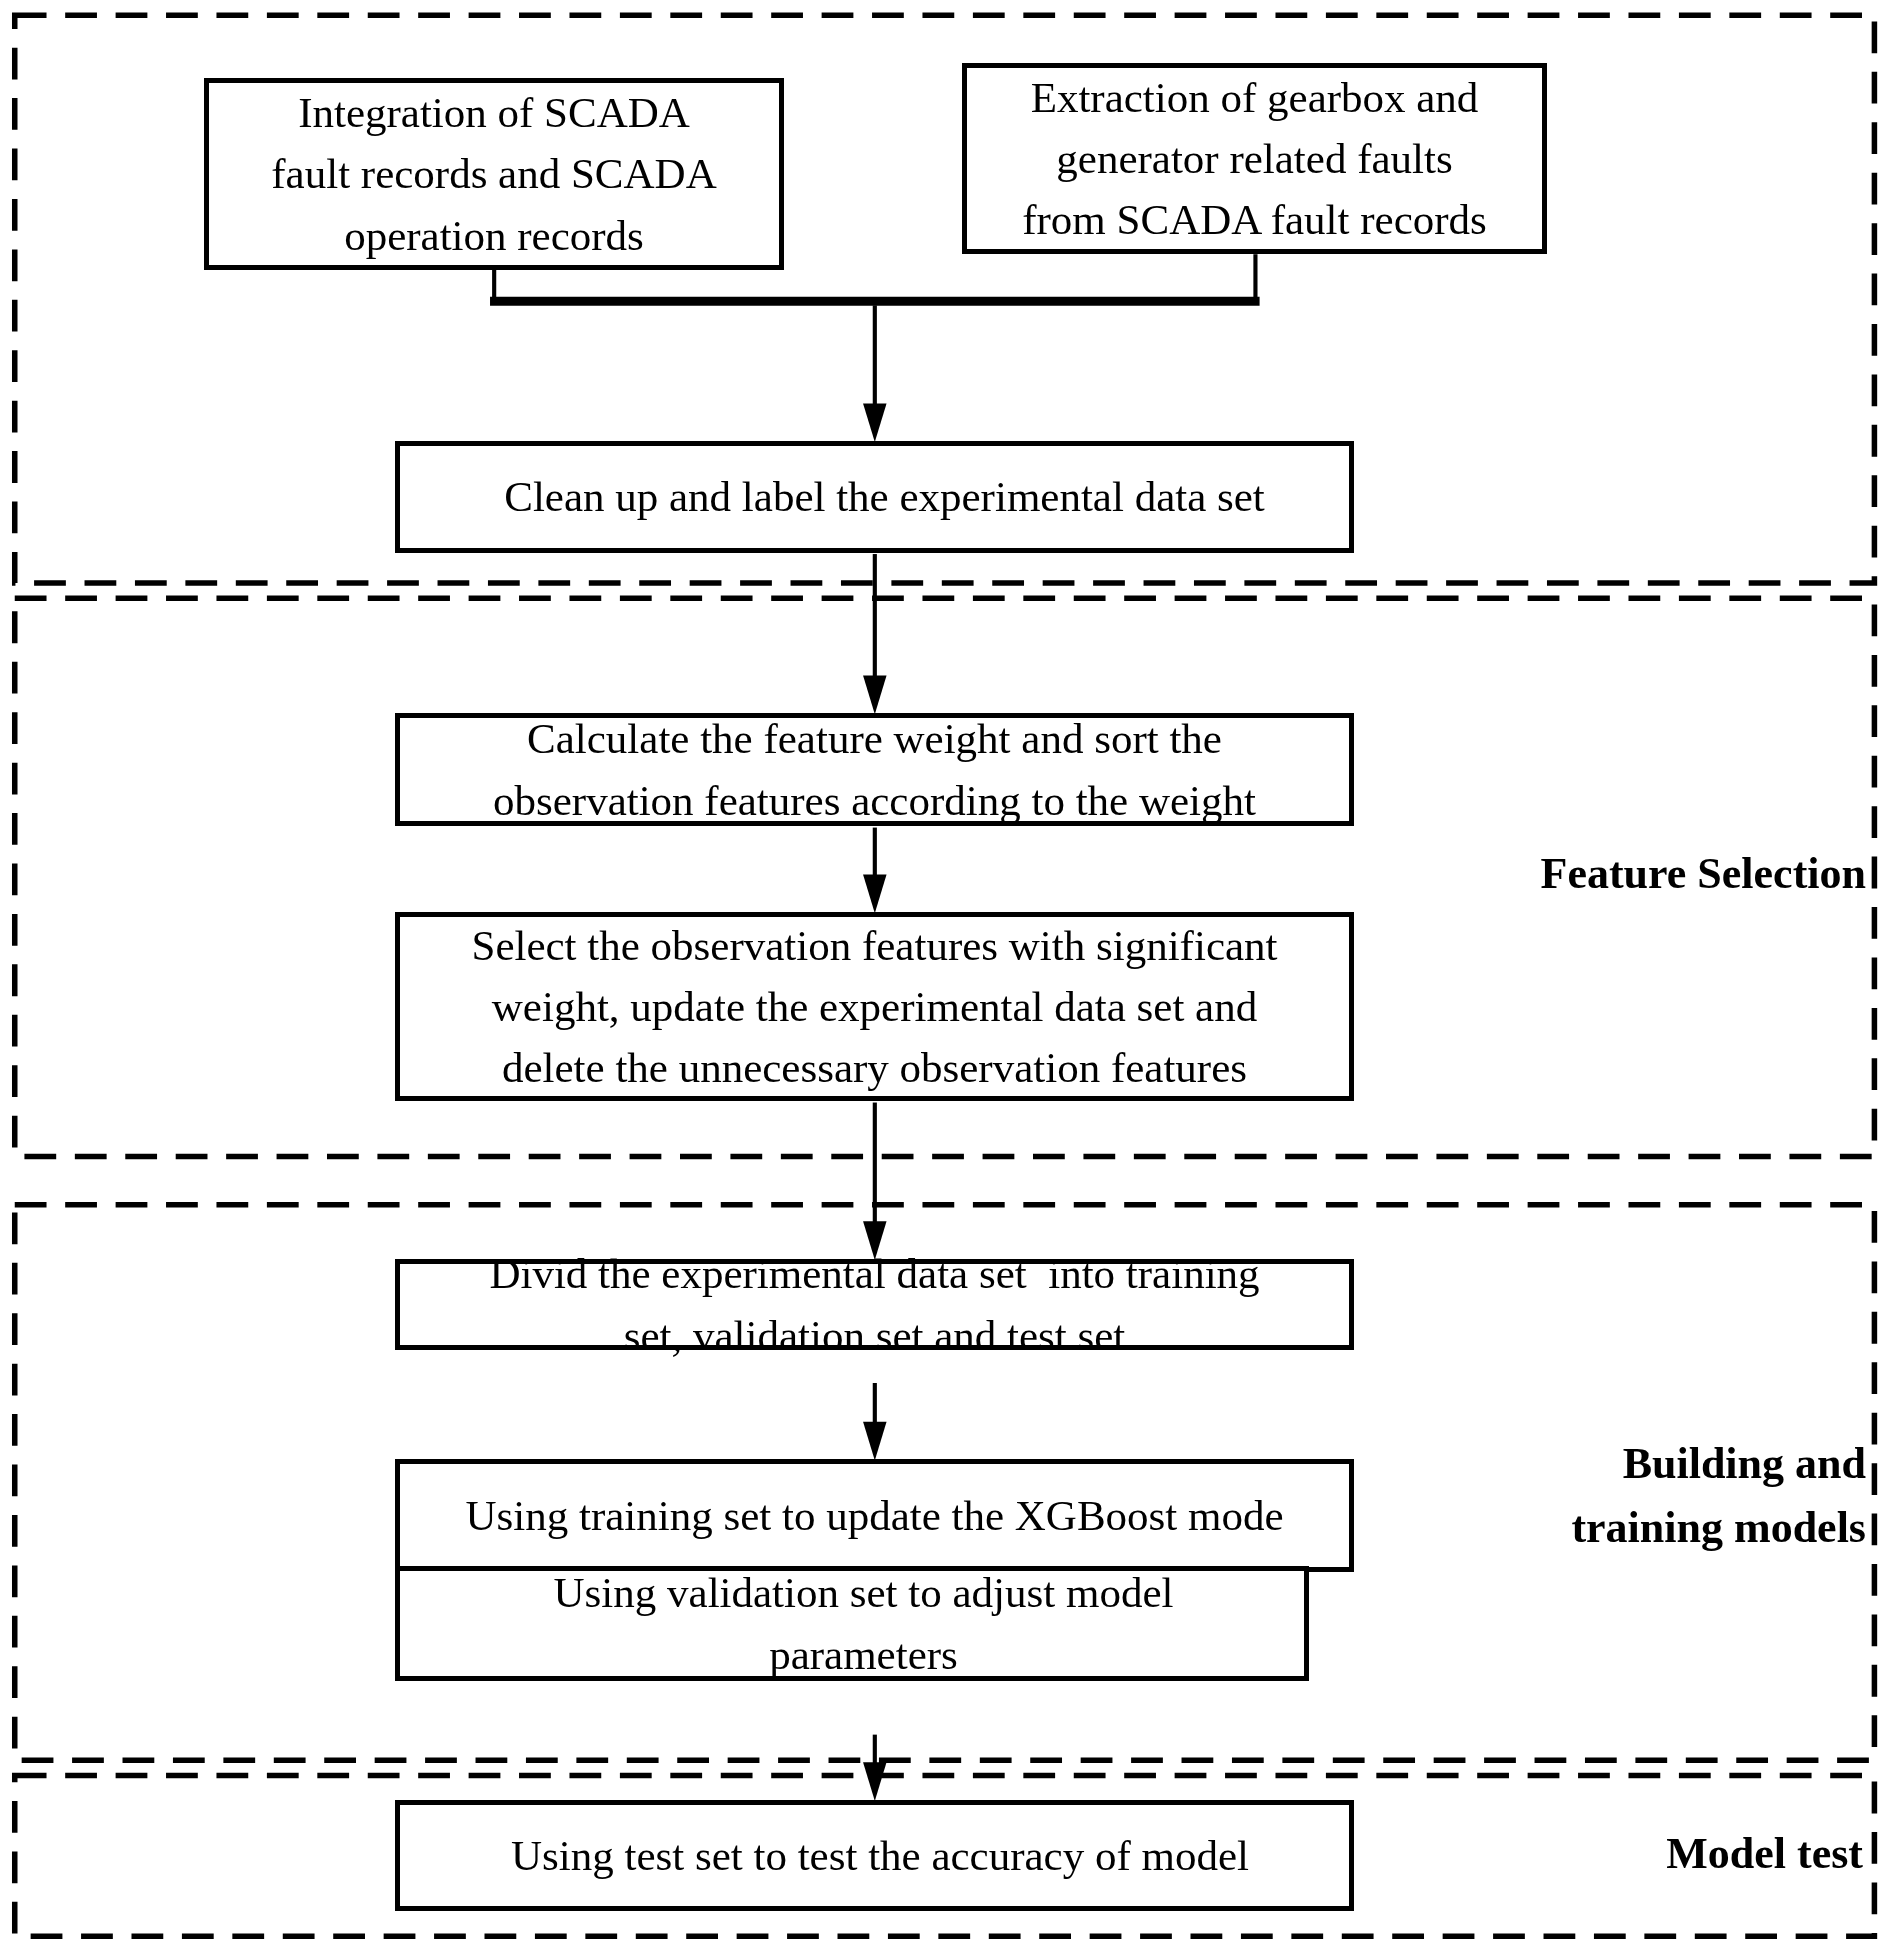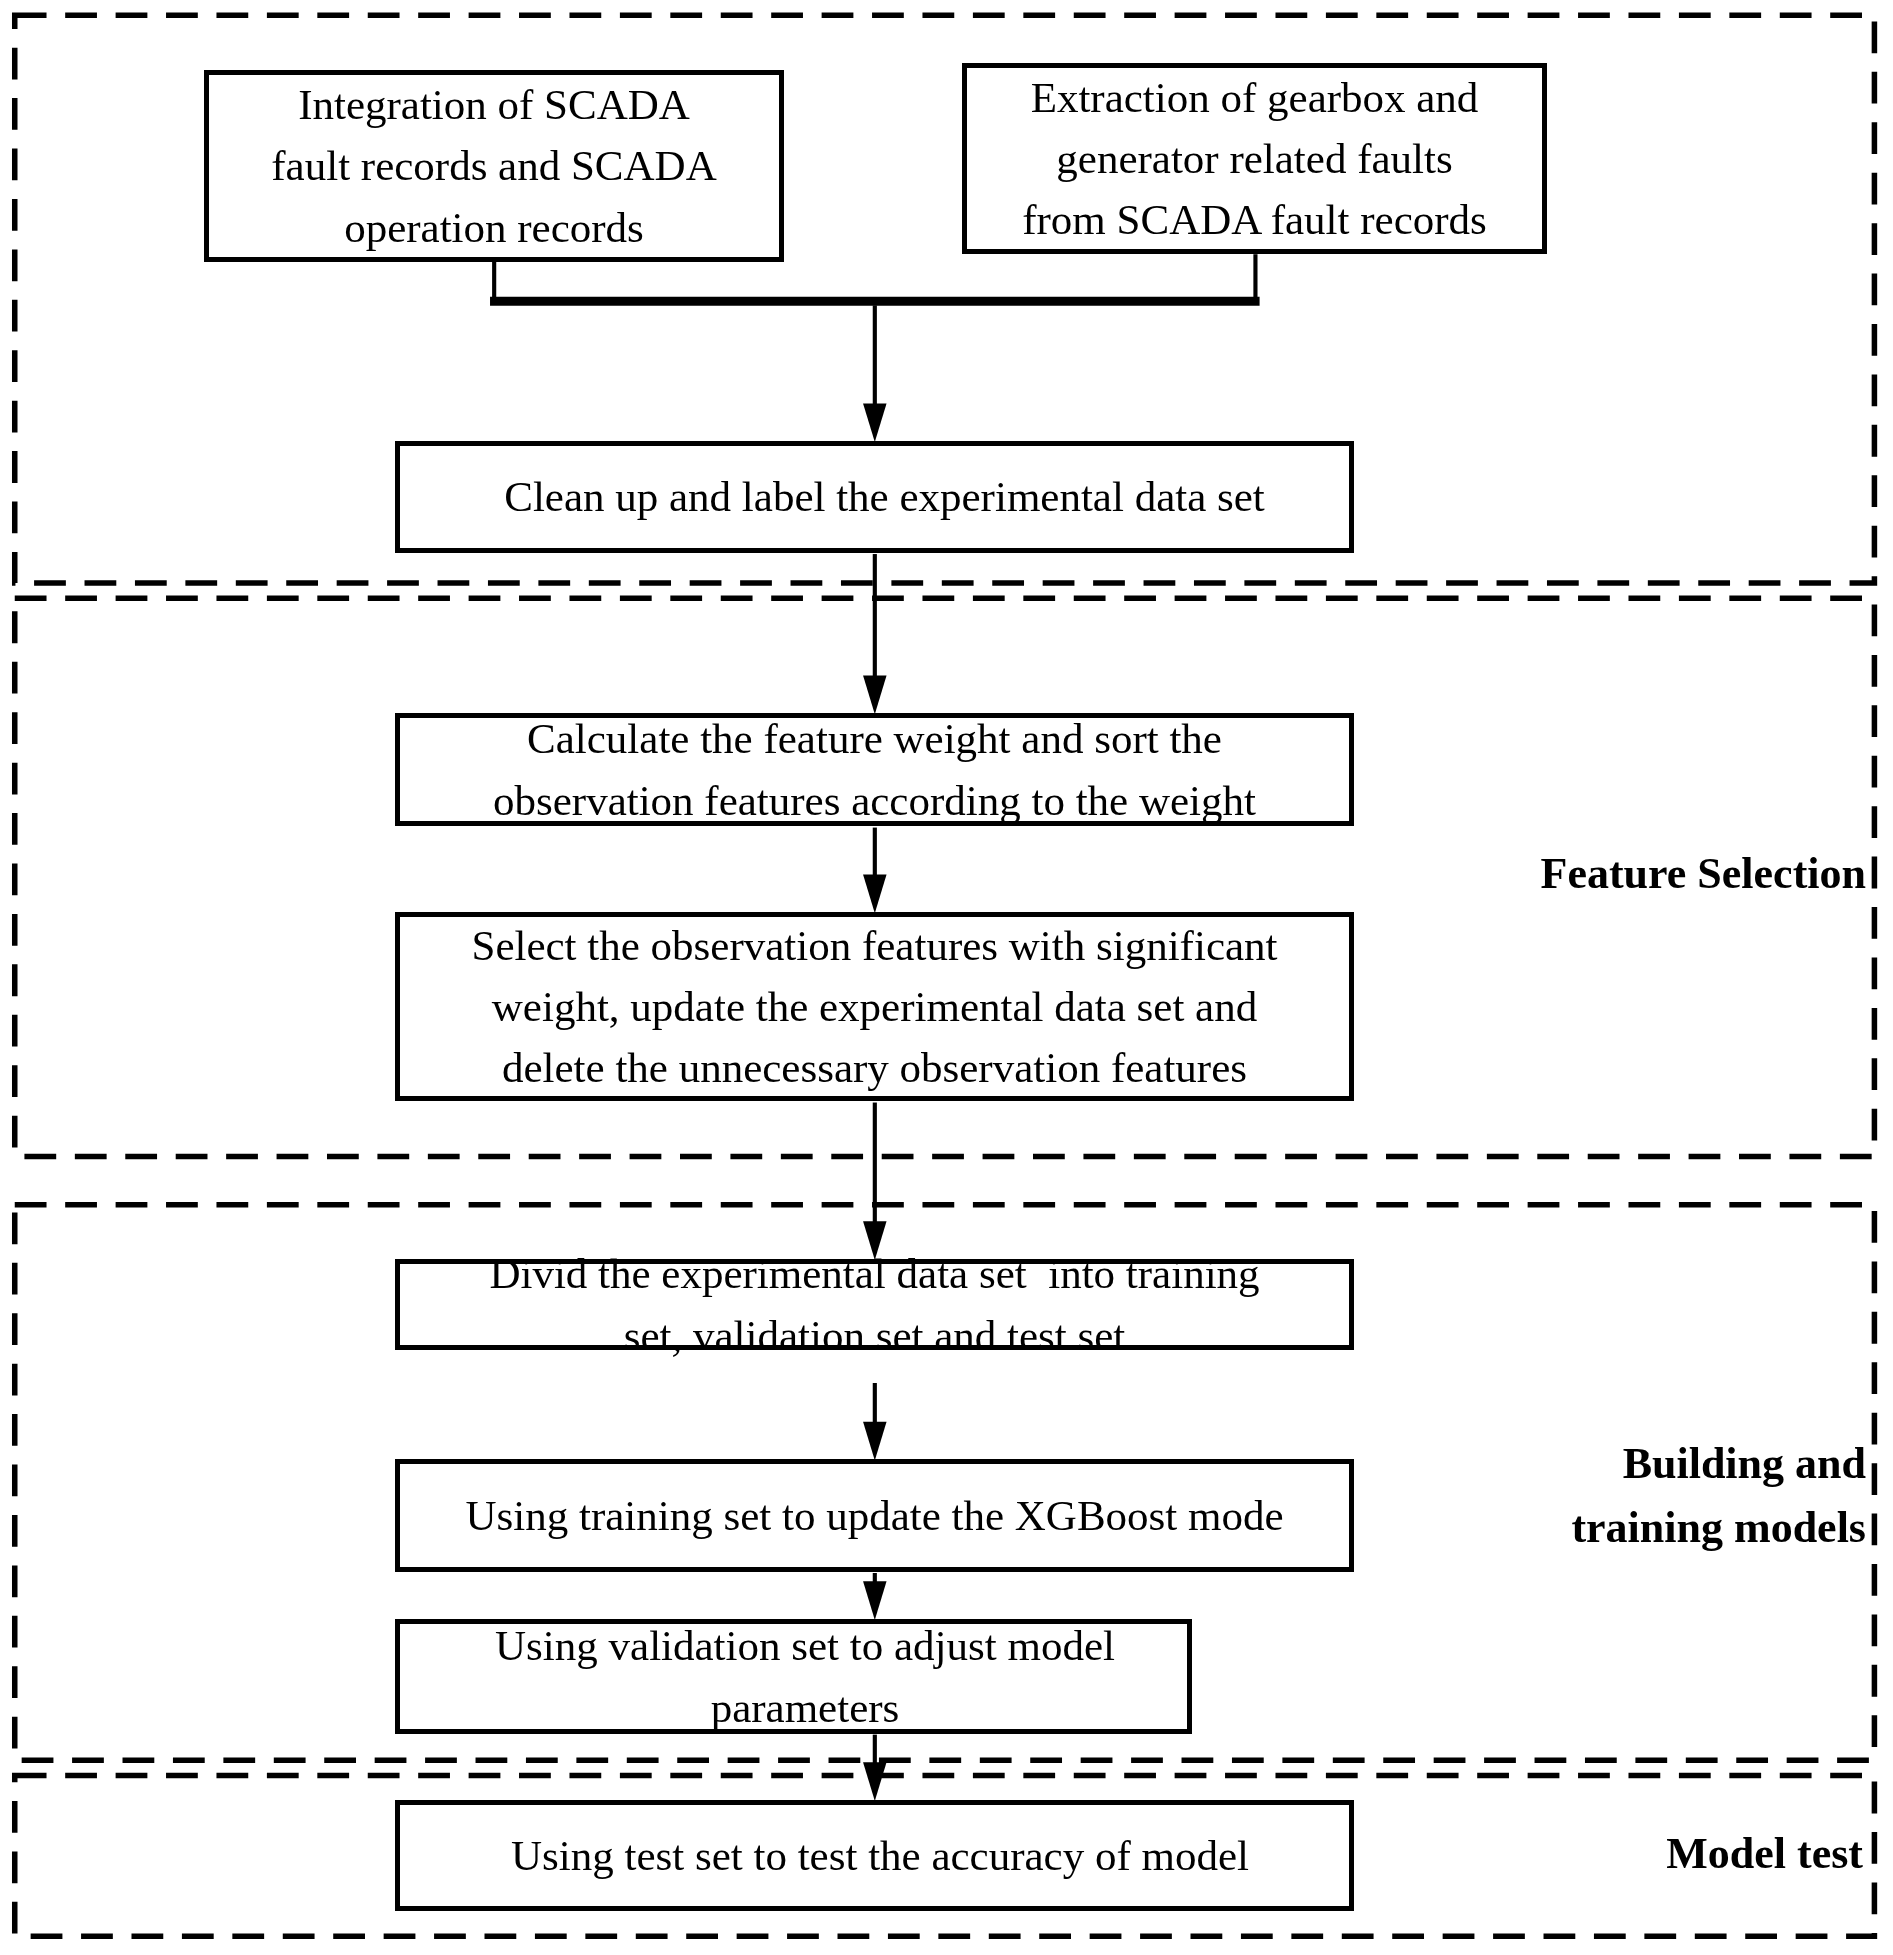--- a/index.html
+++ b/index.html
@@ -31,28 +31,28 @@
     white-space: pre-wrap;
   }
   .sec-label {
     position: absolute;
     font-weight: bold;
     font-size: 44px;
     line-height: 1.45;
     text-align: right;
     white-space: pre-wrap;
   }
-  #node-integration { left: 204px;  top: 70px;   width: 580px;  height: 192px; }
+  #node-integration { left: 204px;  top: 78px;   width: 580px;  height: 192px; }
   #node-extraction  { left: 962px; top: 63px;   width: 585px;  height: 191px; }
   #node-cleanup     { left: 395px;  top: 441px;  width: 959px; height: 112px; padding-left: 20px; }
   #node-calculate   { left: 395px;  top: 713px; width: 959px; height: 113px; }
   #node-select      { left: 395px;  top: 912px; width: 959px; height: 189px; }
   #node-divid       { left: 395px;  top: 1259px; width: 959px; height: 91px; }
   #node-train       { left: 395px;  top: 1459px; width: 959px; height: 113px; }
-  #node-validate    { left: 395px;  top: 1619px; width: 797px; height: 115px; padding-left: 23px; }
+  #node-validate    { left: 395px;  top: 1566px; width: 914px; height: 115px; padding-left: 23px; }
   #node-test        { left: 395px;  top: 1800px; width: 959px; height: 111px; padding-left: 11px; }
 
   #label-preprocessing { right: 28px; top: 269px;  }
   #label-feature       { right: 28px; top: 842px; }
   #label-building      { right: 28px; top: 1432px; }
   #label-modeltest     { right: 31px; top: 1822px; }
 </style>
 </head>
 <body>
 

